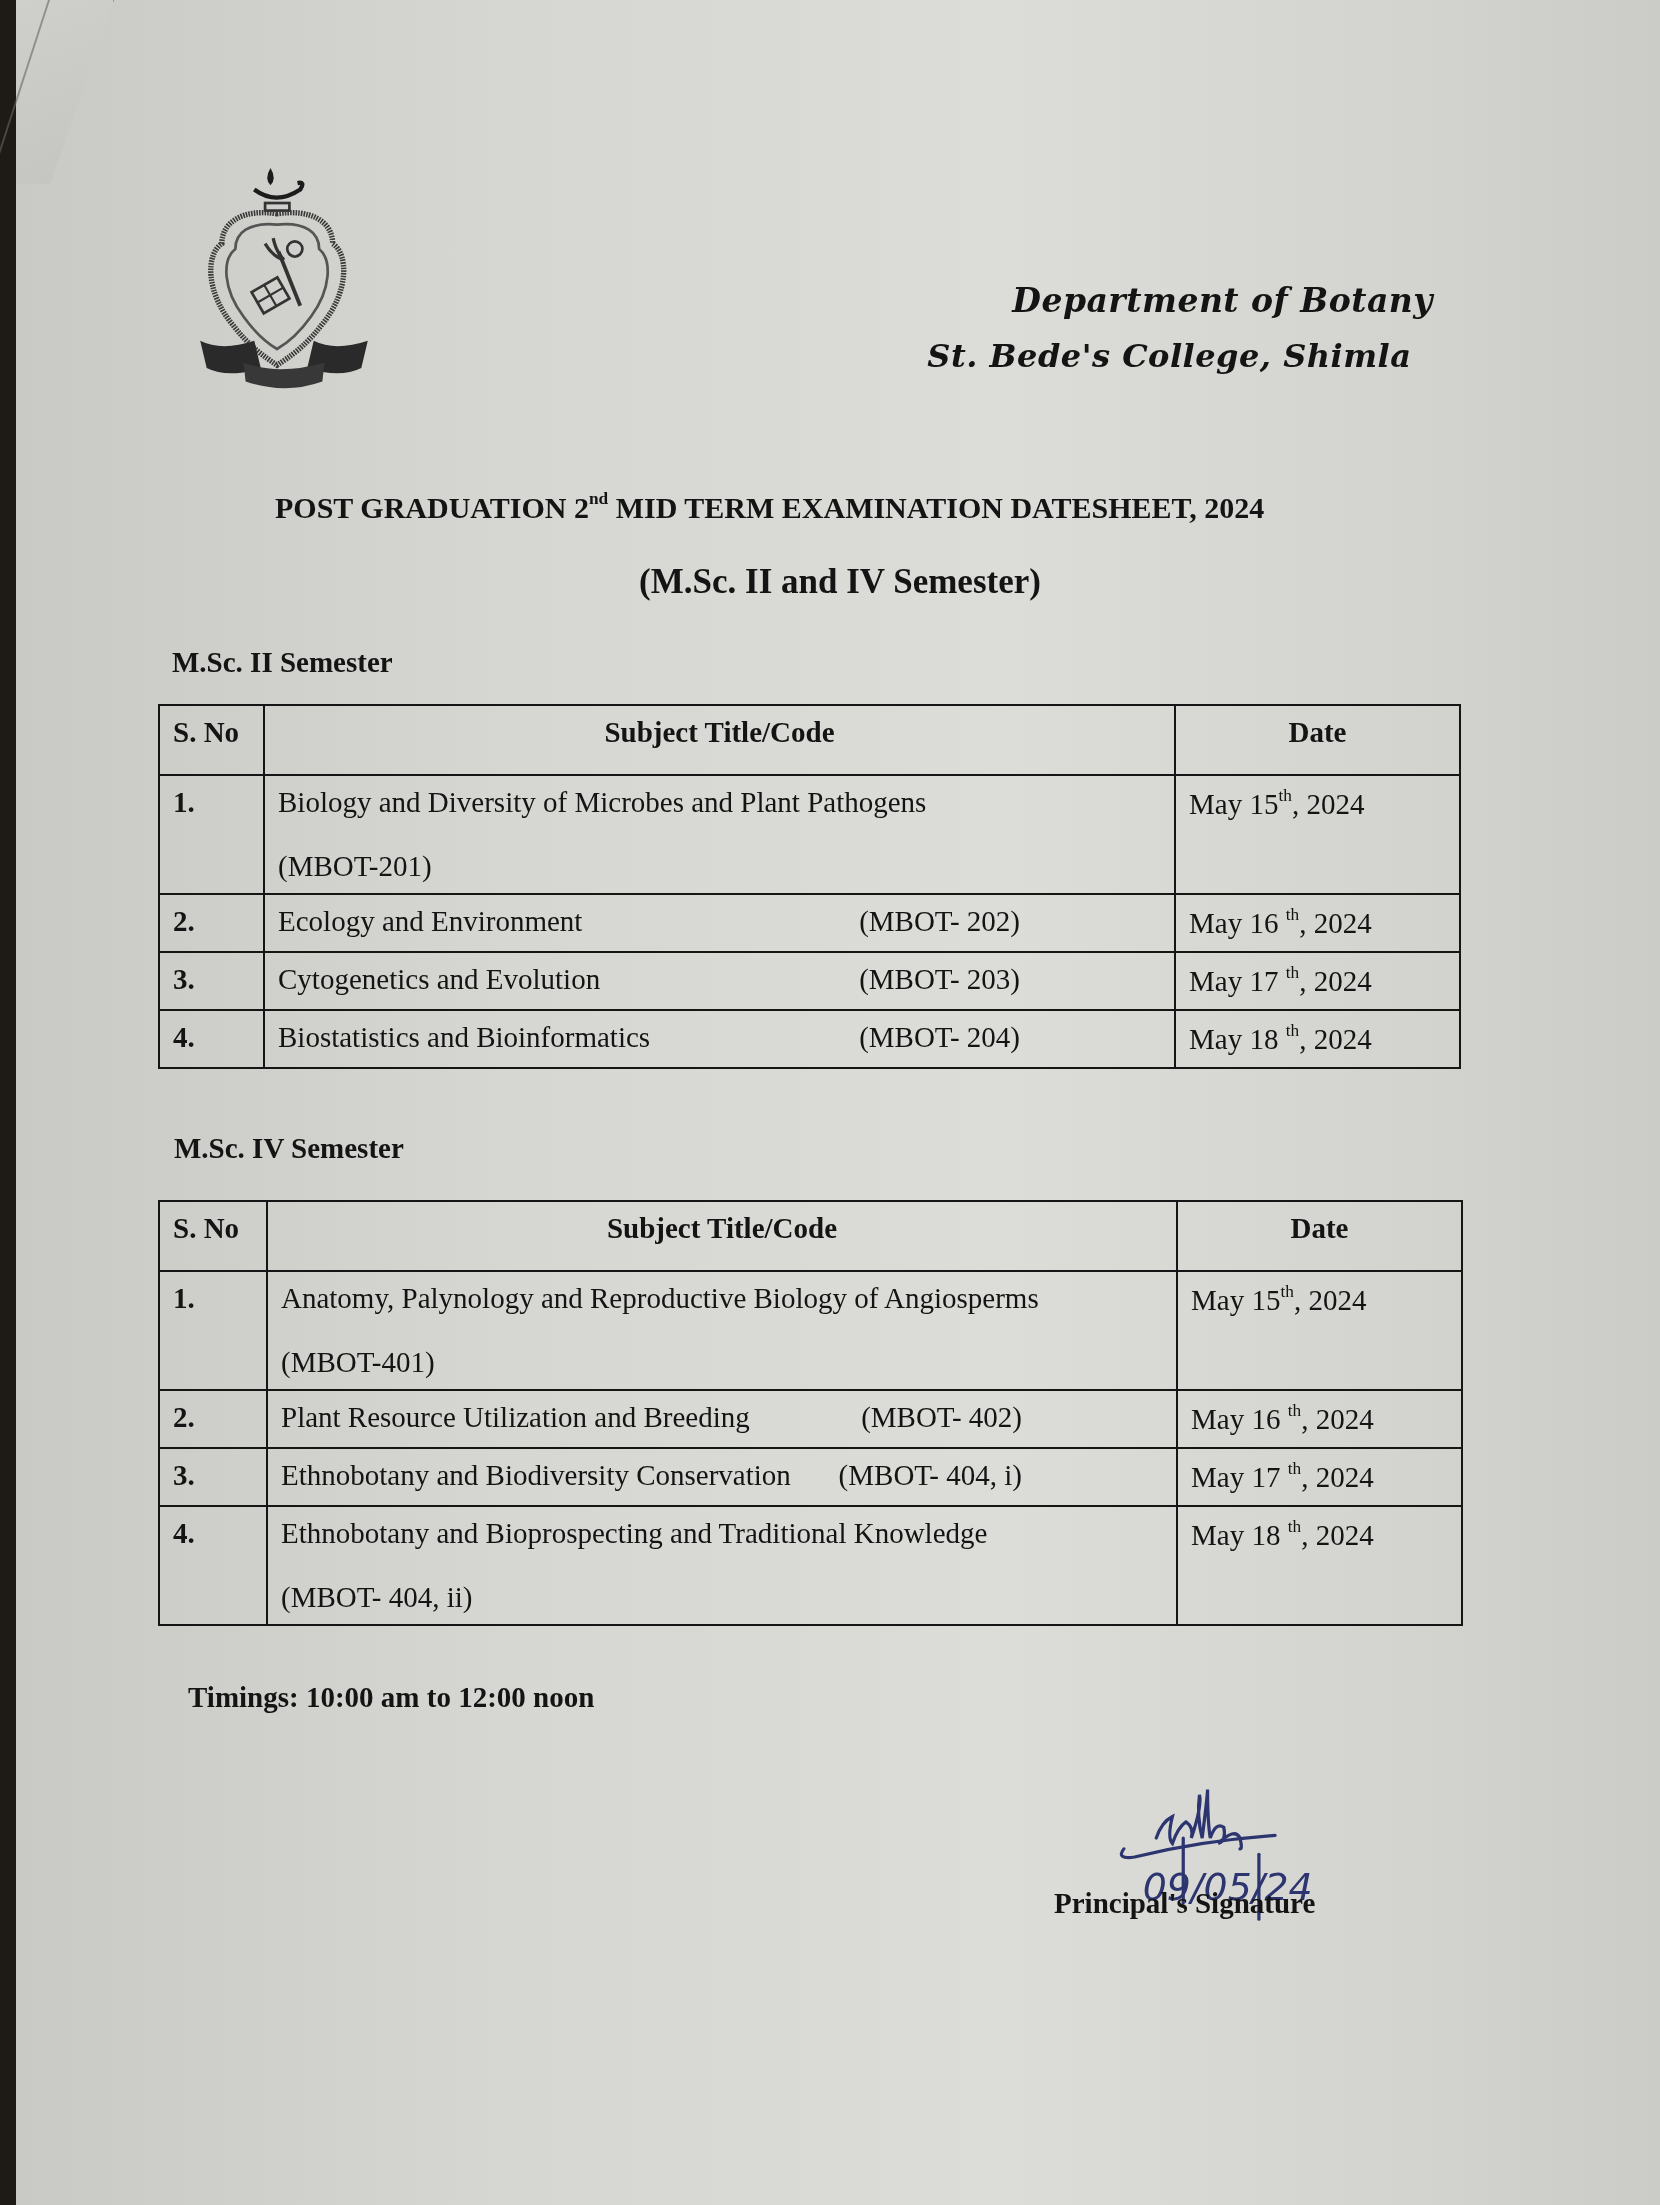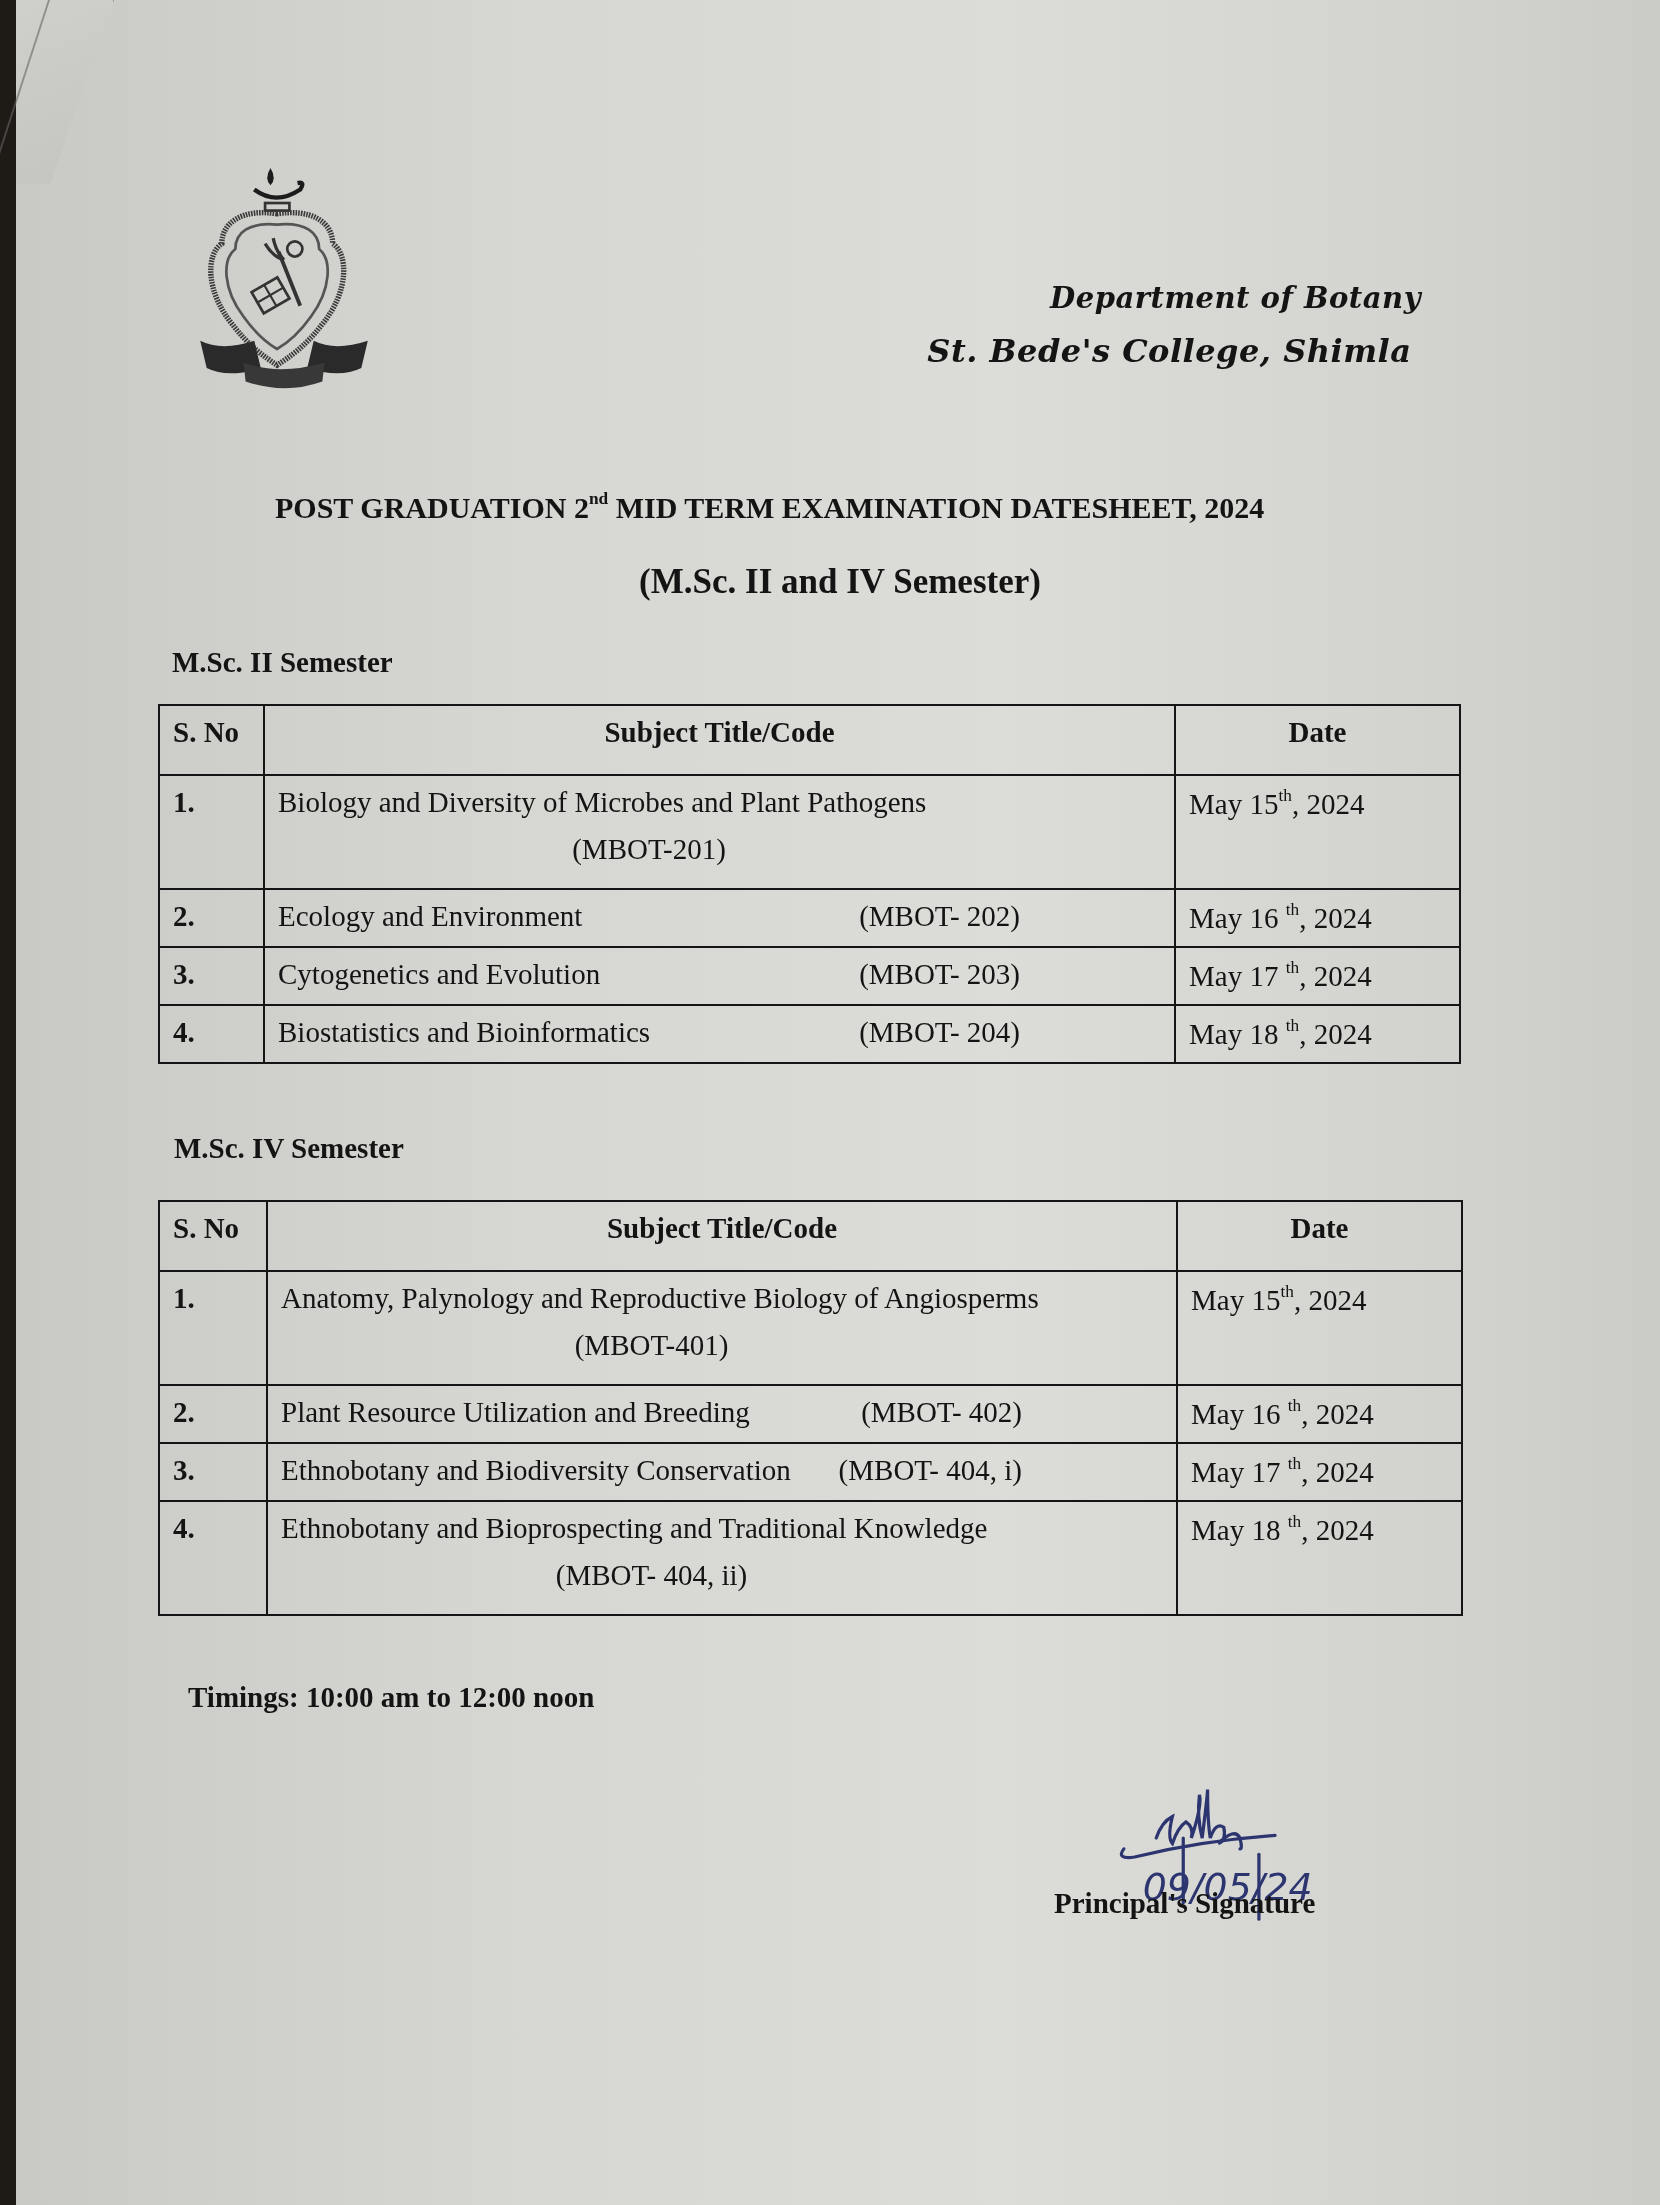--- a/index.html
+++ b/index.html
@@ -22,21 +22,21 @@
   }
   .fold-line {
     position: absolute; left: 32px; top: 0; width: 2.2px; height: 178px;
     background: #666; transform: skewX(-18deg); transform-origin: top left; opacity: .6;
   }
   .crest { position: absolute; left: 168px; top: 157px; width: 200px; height: 238px; }
   .dept {
     position: absolute; right: 227px; top: 281px; text-align: right;
     font-family: "DejaVu Serif", serif; font-style: italic; font-weight: bold;
   }
-  .dept .l1 { font-size: 29px; margin-right: 12px; letter-spacing: 0.5px; }
+  .dept .l1 { font-size: 33px; margin-right: 0; letter-spacing: 0.5px; }
   .dept .l2 { font-size: 32px; margin-top: 17px; margin-right: 21.6px; letter-spacing: 0.5px; }
   .title {
     position: absolute; left: 259px; top: 489px; font-size: 30px; font-weight: bold; white-space: nowrap;
   }
   .title sup { font-size: 17.3px; vertical-align: 14px; }
   .subtitle {
     position: absolute; left: 0; width: 1644px; top: 562px; text-align: center;
     font-size: 35px; font-weight: bold; padding-left: 4px; box-sizing: border-box;
   }
   .subtitle span { margin-left: 0; }
@@ -47,21 +47,21 @@
     position: absolute; border-collapse: collapse; table-layout: fixed;
     font-size: 29px;
   }
   table.ds td, table.ds th {
     border: 2.7px solid #151515; vertical-align: top; padding: 10px 13px;
   }
   table.ds th { font-weight: bold; height: 48px; }
   td.sno { font-weight: bold; }
   td.subj { position: relative; }
   .subj-row { display: flex; justify-content: space-between; }
-  .code-right { text-align: center; padding-right: 141px; margin-top: 14px; }
+  .code-right { text-align: left; padding-right: 141px; margin-top: 31px; }
   .code-inline { padding-right: 141px; }
   .date sup { font-size: 17.3px; vertical-align: 13px; }
   .timings { position: absolute; left: 172px; top: 1681px; font-size: 29px; font-weight: bold; }
   .sig-text { position: absolute; left: 1038px; top: 1887px; font-size: 29px; font-weight: bold; }
   .sig-ink { position: absolute; left: 1097px; top: 1773px; width: 281px; height: 168px; }
 </style>
 </head>
 <body>
 
 <div class="paper">

